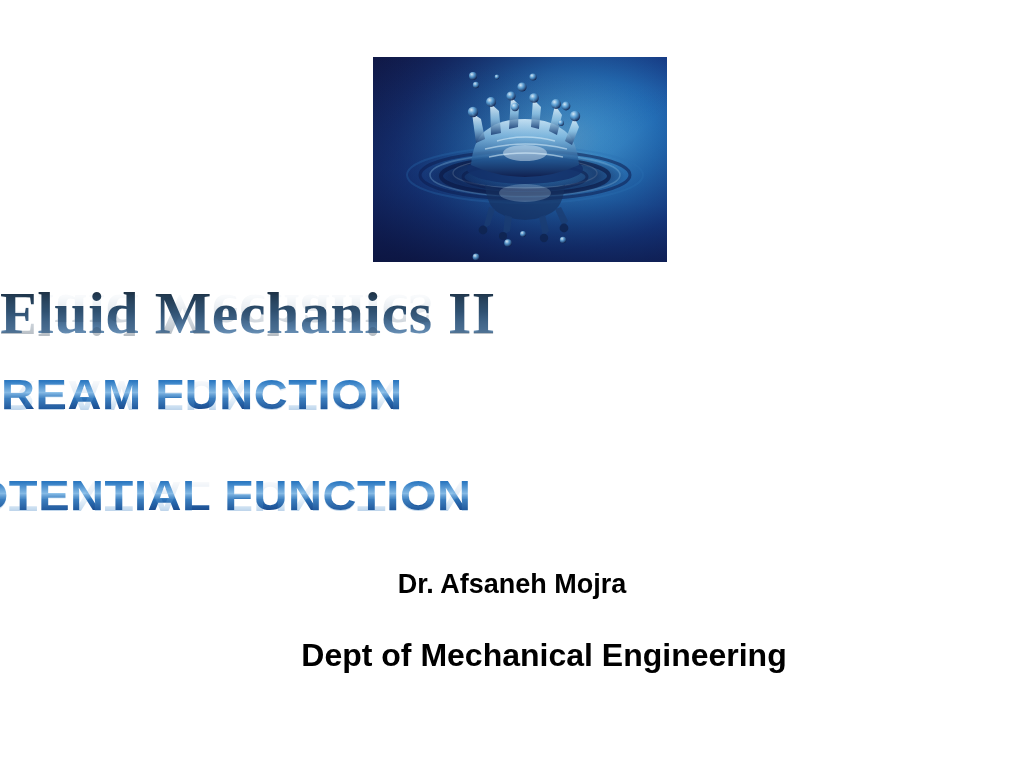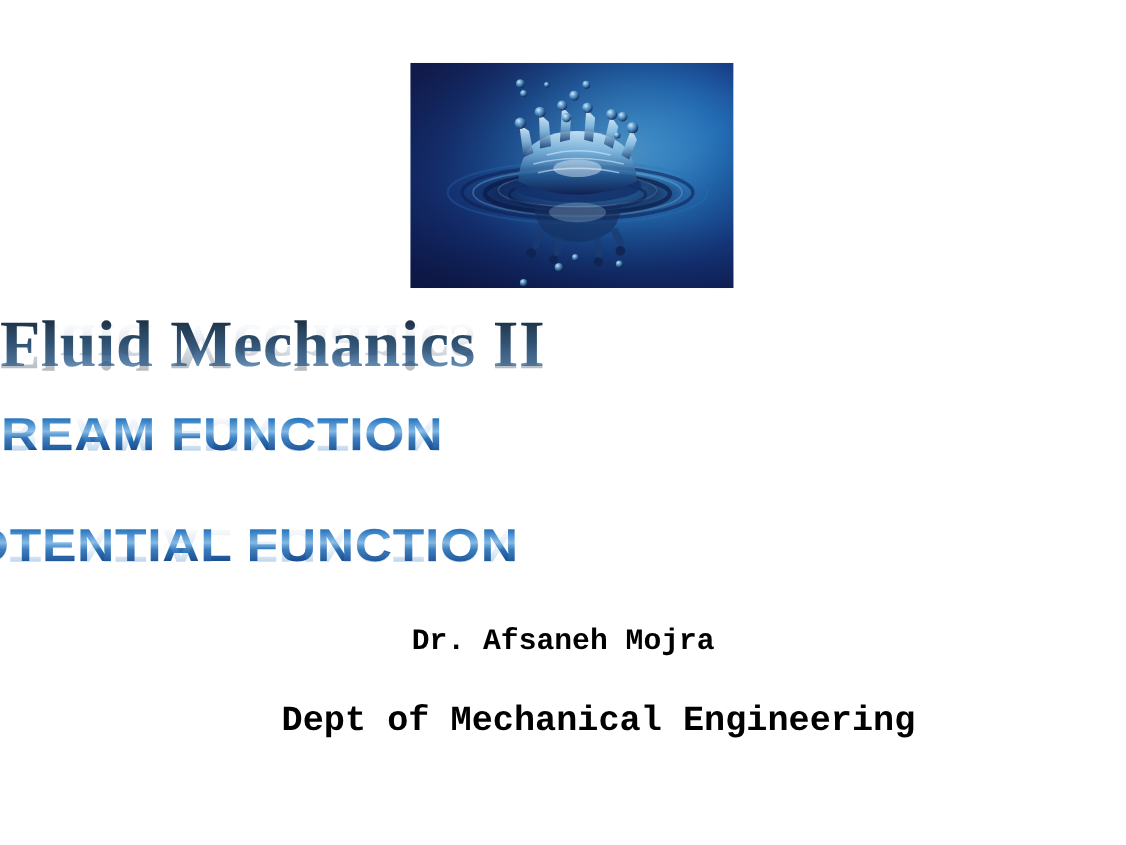--- a/index.html
+++ b/index.html
@@ -99,21 +99,21 @@
   .sub-line .reflect-main { transform: scaleX(1.12); }
   .sub-line .reflect-shadow { transform: scaleX(1.12) scaleY(-1); opacity: 0.38; }
   #subtitle-line-2 { margin-top: 17px; }
 
   
   .author-line {
     position: absolute;
     left: 0;
     width: 1024px;
     text-align: center;
-    font-family: Liberation Mono, monospace;
+    font-family: Liberation Sans, sans-serif;
     font-weight: bold;
     color: #000000;
     white-space: nowrap;
   }
   #author-name { top: 569px; font-size: 27px; }
   #author-dept { top: 637px; font-size: 32px; padding-left: 32px; }
 </style>
 </head>
 <body>
 

